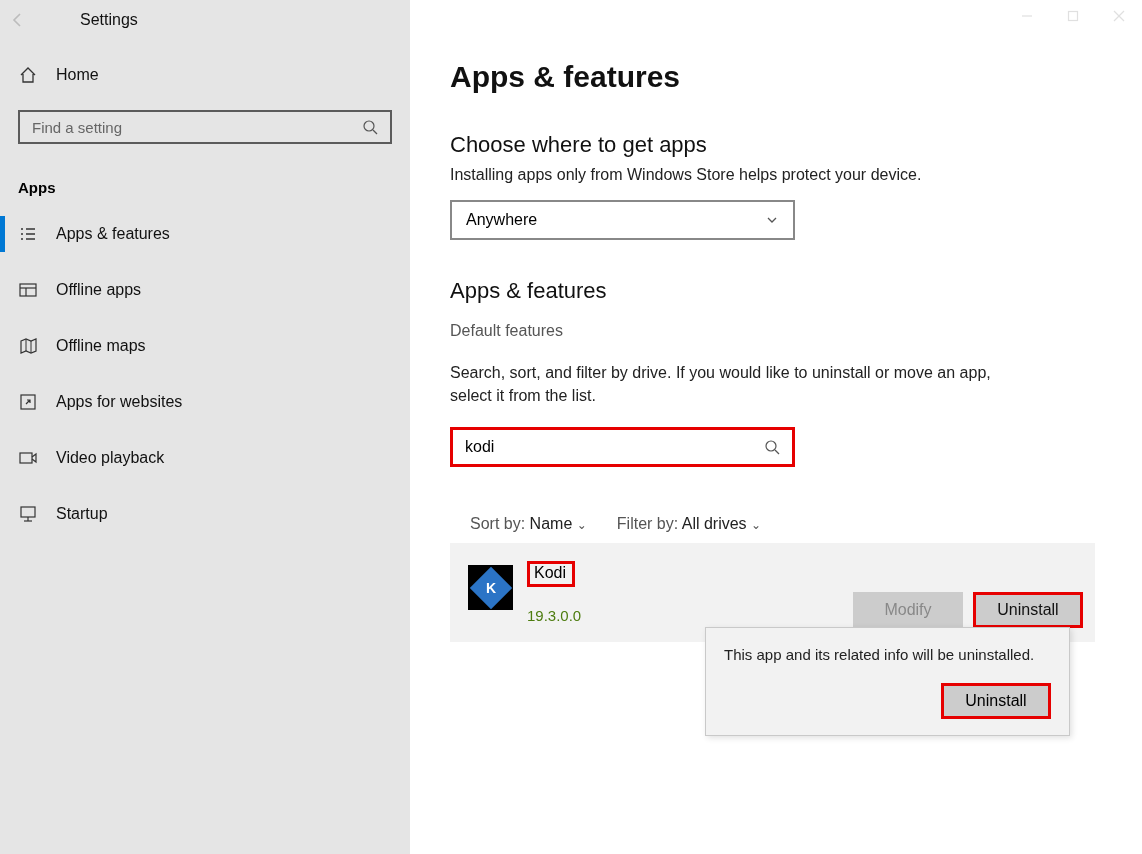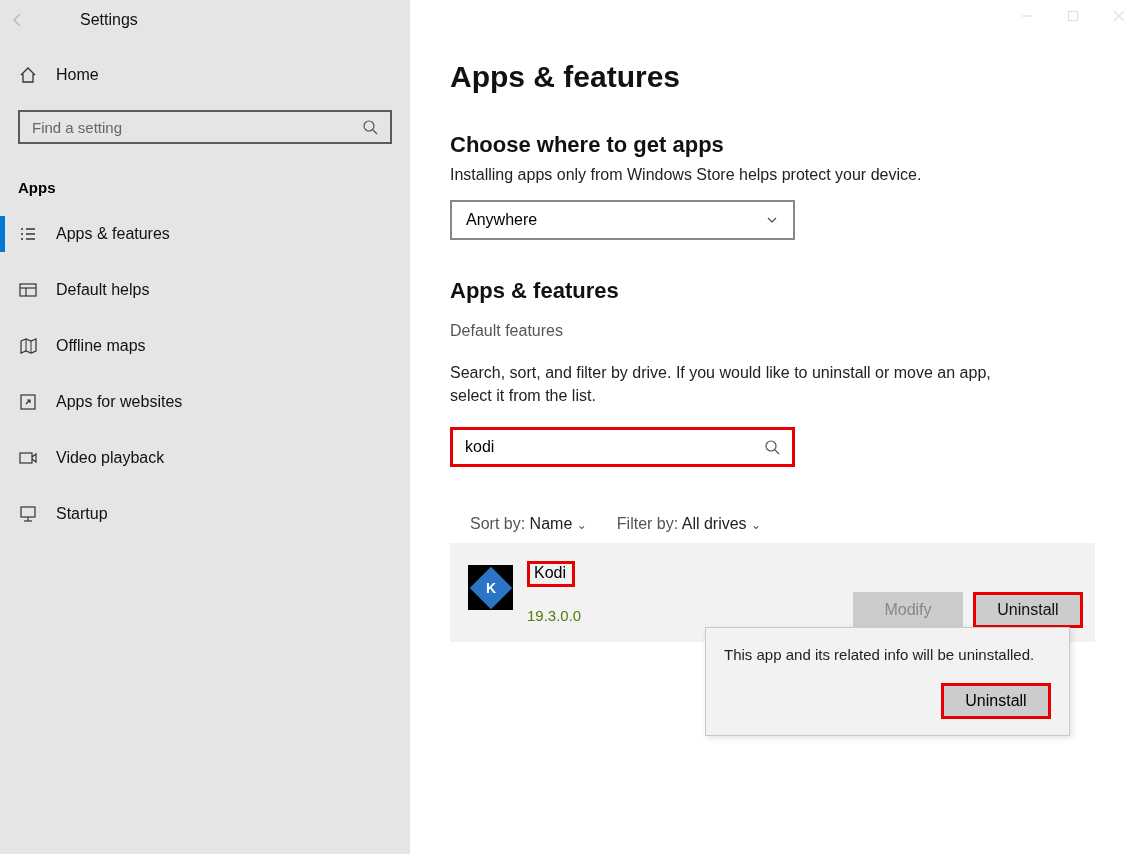--- a/index.html
+++ b/index.html
@@ -18,21 +18,21 @@
   .search-box .sicon { color:#555; }
   .section-title { font-size:15px; font-weight:600; padding:15px 0 10px 18px; }
   .nav-item { display:flex; align-items:center; gap:18px; padding:18px 0 18px 18px; position:relative; }
   .nav-item .icon { width:20px; height:20px; display:flex; align-items:center; justify-content:center; }
   .nav-item .label { font-size:16px; color:#111; }
   .nav-item.selected::before { content:""; position:absolute; left:0; top:10px; bottom:10px; width:5px; background:#0078d4; }
   .main { flex:1; background:#fff; position:relative; padding:0 0 0 40px; }
   .win-controls { position:absolute; top:0; right:0; display:flex; }
   .win-btn { width:46px; height:32px; display:flex; align-items:center; justify-content:center; color:#e0e0e0; font-size:13px; }
   h1.page-title { font-size:30px; font-weight:600; color:#111; margin-top:60px; }
-  h2.subheading { font-size:22px; font-weight:700; color:#111; margin-top:38px; }
+  h2.subheading { font-size:22px; font-weight:400; color:#111; margin-top:38px; }
   .helper { font-size:16px; color:#222; margin-top:6px; line-height:1.4; max-width:580px; }
   .dropdown { margin-top:14px; width:345px; height:40px; border:2px solid #888; display:flex; align-items:center; padding:0 14px; justify-content:space-between; }
   .dropdown .val { font-size:16px; }
   .chev { font-size:12px; color:#555; }
   .link-text { font-size:16px; color:#555; margin-top:18px; }
   .app-search { margin-top:20px; width:345px; height:40px; border:3px solid #e60000; display:flex; align-items:center; padding:0 12px; }
   .app-search input { border:none; outline:none; font-size:16px; flex:1; }
   .app-search .sicon { color:#555; }
   .sort-row { display:flex; gap:30px; margin-top:48px; font-size:16px; color:#222; padding-left:20px; }
   .sort-row .lbl { color:#555; }
@@ -99,21 +99,21 @@
       <span class="label">Apps &amp; features</span>
     </div>
     <div class="nav-item">
       <span class="icon">
         <svg width="20" height="20" viewBox="0 0 20 20">
             <rect x="2" y="4" width="16" height="12" stroke="#333" stroke-width="1.2" fill="none"></rect>
             <line x1="2" y1="8" x2="18" y2="8" stroke="#333" stroke-width="1.2"></line>
             <line x1="8" y1="8" x2="8" y2="16" stroke="#333" stroke-width="1.2"></line>
           </svg>
       </span>
-      <span class="label">Default helps</span>
+      <span class="label">Offline apps</span>
     </div>
     <div class="nav-item">
       <span class="icon">
         <svg width="20" height="20" viewBox="0 0 20 20">
             <path d="M3 5 L8 3 L13 5 L18 3 V15 L13 17 L8 15 L3 17 Z" stroke="#333" stroke-width="1.2" fill="none"></path>
             <line x1="8" y1="3" x2="8" y2="15" stroke="#333" stroke-width="1"></line>
             <line x1="13" y1="5" x2="13" y2="17" stroke="#333" stroke-width="1"></line>
           </svg>
       </span>
       <span class="label">Offline maps</span>

